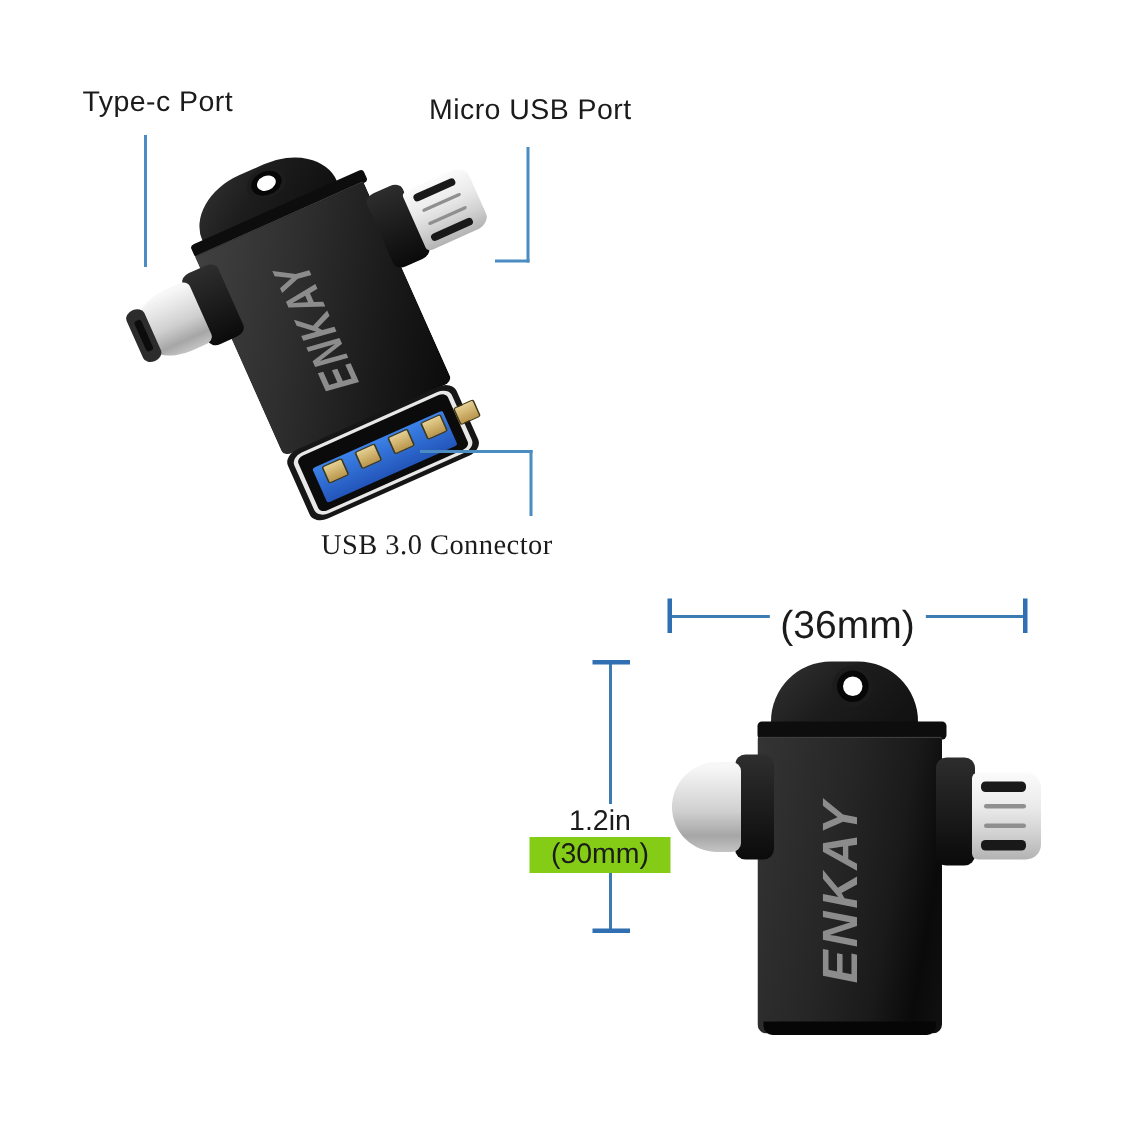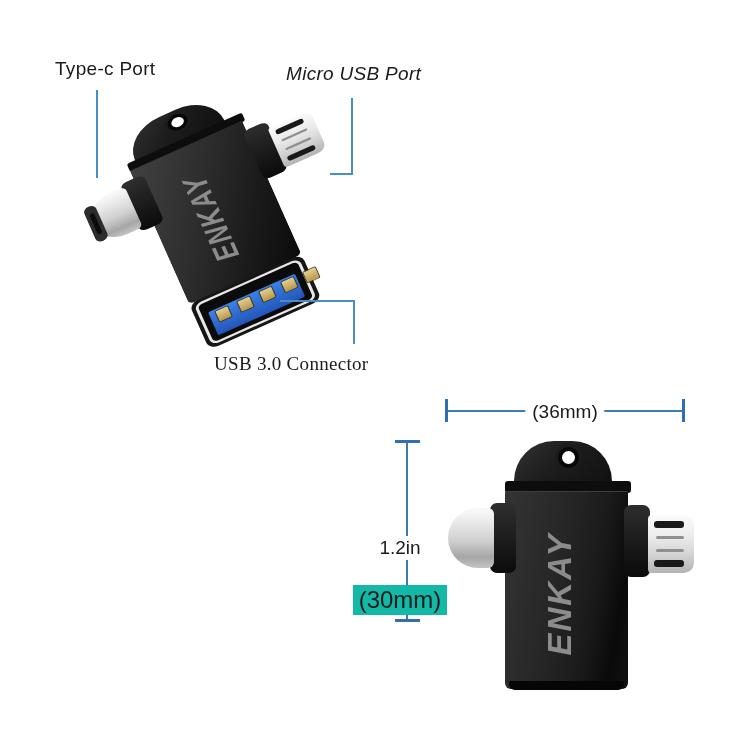--- a/index.html
+++ b/index.html
@@ -57,38 +57,38 @@
   .usb-pin{width:13px;height:15px;border:1px solid #44380e;border-radius:2px;
     background:linear-gradient(180deg,#e5cf91,#ba964b);}
 
   
   .dim-h{position:absolute;left:445px;top:375px;width:240px;height:50px;}
   .dim-h .dval{position:relative;text-align:center;font-size:19px;color:#1b1b1b;}
   .dh-line{position:absolute;left:1px;right:1px;top:35px;height:2px;background:#3c7cb0;}
   .dh-tick{position:absolute;top:24px;width:3px;height:23px;background:#2f6fb2;}
   .dh-tick.l{left:0;} .dh-tick.r{right:0;}
   .dval2{position:absolute;top:26px;left:50%;transform:translateX(-50%);
-    background:#fff;padding:0 7px;font-size:19px;color:#1b1b1b;white-space:nowrap;}
+    background:#fff;padding:0 7px;font-size:26px;color:#1b1b1b;white-space:nowrap;}
 
   .dim-v{position:absolute;left:395px;top:440px;width:26px;height:182px;}
   .dv-line{position:absolute;left:11px;top:2px;bottom:2px;width:2px;background:#3c7cb0;}
   .dv-tick{position:absolute;left:0;width:25px;height:3px;background:#2f6fb2;}
   .dv-tick.t{top:0;} .dv-tick.b{bottom:0;}
   .dv-val{position:absolute;top:96px;left:-35px;width:80px;text-align:center;background:#fff;
     font-size:19px;color:#1b1b1b;padding:1px 0;}
-  .dv-val2{position:absolute;top:118px;left:-42px;width:94px;text-align:center;background:#14b8a6;
-    font-size:24px;color:#1b1b1b;padding:1px 0;margin-top:27px;}
+  .dv-val2{position:absolute;top:118px;left:-42px;width:94px;text-align:center;background:#84cc16;
+    font-size:19px;color:#1b1b1b;padding:1px 0;}
 </style>
 </head>
 <body>
 
 <div>
 
   <div class="label" style="left:55px;top:58px;">Type-c Port</div>
-  <div class="label" style="left:286px;top:63px;font-style:italic;">Micro USB Port</div>
+  <div class="label" style="left:286px;top:63px;">Micro USB Port</div>
   <div class="label" style="left:214px;top:353px;font-family:Liberation Serif, serif;">USB 3.0 Connector</div>
 
   <div class="adapter tilted" id="view1">
     <div class="dome"></div>
     <div class="flange"></div>
     <div class="hole"></div>
     <div class="bodyblk"></div>
     <div class="typec-collar"></div>
     <div class="typec-plug"></div>
     <div class="typec-endface"></div>

